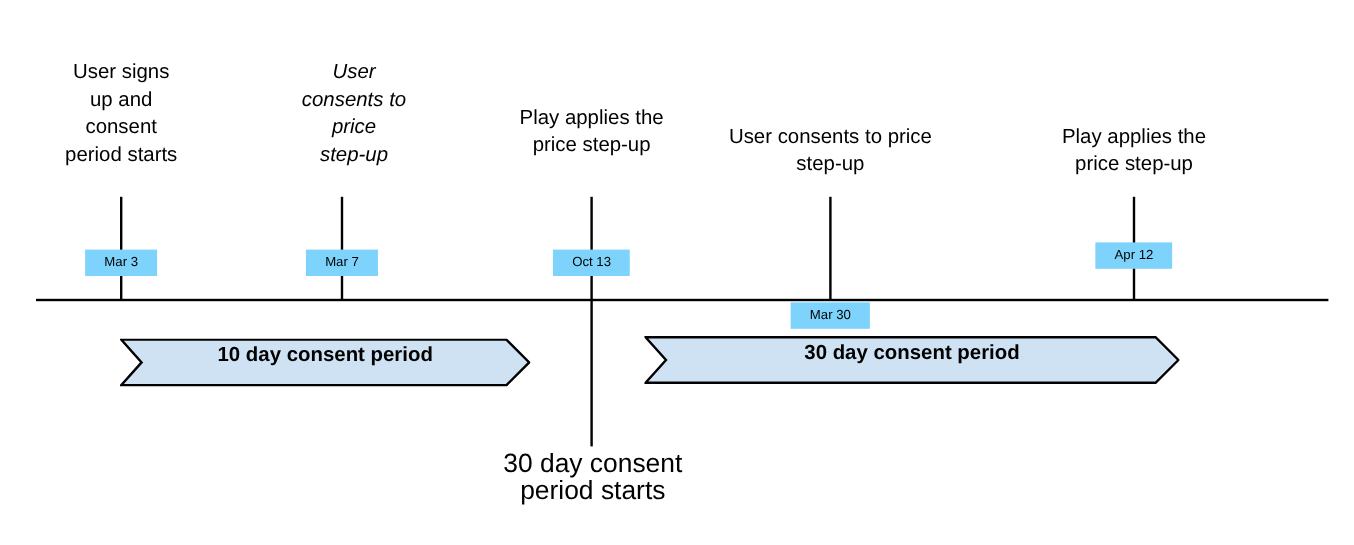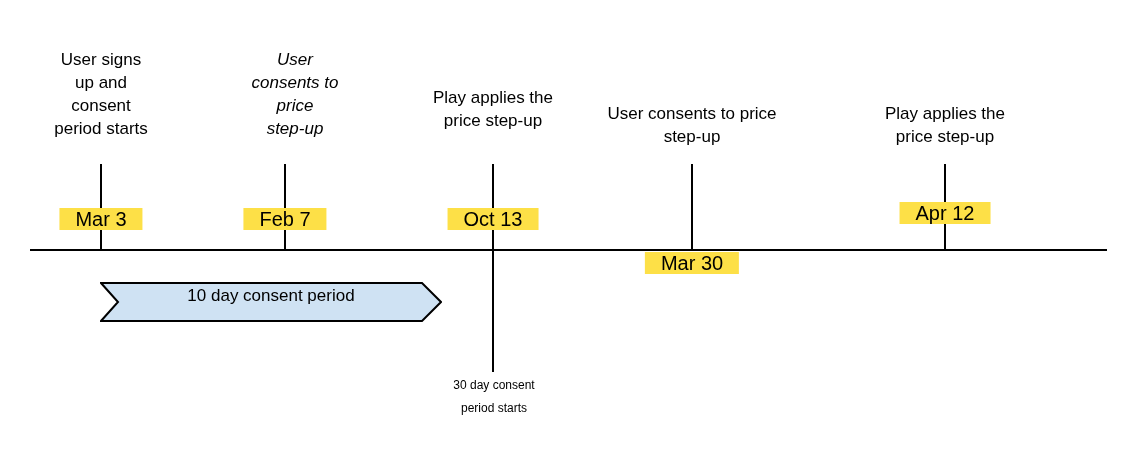--- a/index.html
+++ b/index.html
@@ -36,39 +36,40 @@
     text-align: center;
     font-size: 17px;
     line-height: 23px;
     white-space: pre-line;
     color: #000000;
   }
   .date-badge {
     position: absolute;
     transform: translateX(-50%);
     top: 208px;
-    background: #fde047;
-    font-size: 20px;
+    background: #7dd3fc;
+    font-size: 11px;
     line-height: 20px;
     padding: 1px 16px;
     white-space: nowrap;
     color: #000000;
   }
   .note-label {
     position: absolute;
     transform: translateX(-50%);
     text-align: center;
-    font-size: 12px;
+    font-size: 22px;
     line-height: 23px;
     white-space: pre-line;
     color: #000000;
   }
   .period-banner {
     position: absolute;
     height: 27px;
+    font-weight: bold;
   }
   .period-banner svg {
     position: absolute;
     left: 0;
     top: 0;
     display: block;
   }
   .period-banner .banner-text {
     position: absolute;
     inset: 0;
@@ -104,29 +105,35 @@
 price
 step-up</div>
   <div class="event-label" style="left:493px; top:86px;">Play applies the
 price step-up</div>
   <div class="event-label" style="left:692px; top:102px;">User consents to price
 step-up</div>
   <div class="event-label" style="left:945px; top:102px;">Play applies the
 price step-up</div>
 
   <div class="date-badge" style="left:101px;">Mar 3</div>
-  <div class="date-badge" style="left:285px;">Feb 7</div>
+  <div class="date-badge" style="left:285px;">Mar 7</div>
   <div class="date-badge" style="left:493px;">Oct 13</div>
   <div class="date-badge" style="left:692px; top:212px;margin-top:40px;">Mar 30</div>
   <div class="date-badge" style="left:945px; top:202px;">Apr 12</div>
 
   <div class="note-label" style="left:494px; top:374px; width:180px;">30 day consent
 period starts</div>
 
   <div class="period-banner" style="left:100px; top:282px; width:342px;">
     <svg width="342" height="40" viewBox="0 0 342 40">
       <polygon points="1,1 322,1 341,20 322,39 1,39 18,20" fill="#cfe2f3" stroke="#000000" stroke-width="2" stroke-linejoin="miter"></polygon>
     </svg>
     <div class="banner-text">10 day consent period</div>
   </div>
 
+  <div class="period-banner" style="left:537px; top:280px; width:446px;">
+    <svg width="446" height="40" viewBox="0 0 446 40">
+      <polygon points="1,1 426,1 445,20 426,39 1,39 18,20" fill="#cfe2f3" stroke="#000000" stroke-width="2" stroke-linejoin="miter"></polygon>
+    </svg>
+    <div class="banner-text">30 day consent period</div>
+  </div>
 
 </div>
 
 </body></html>

